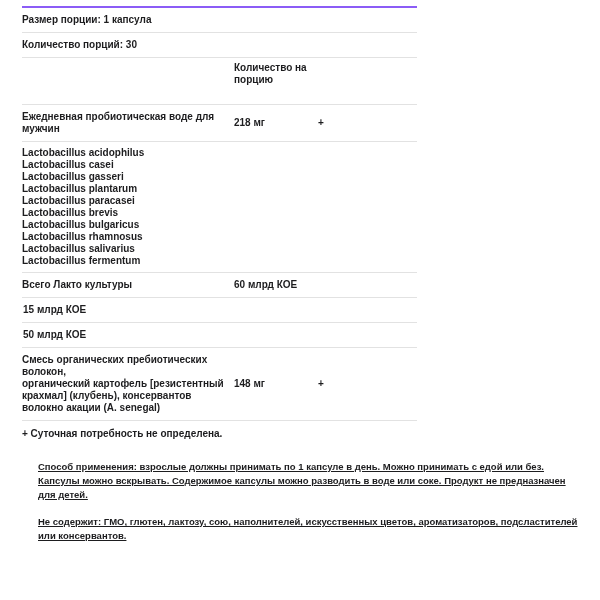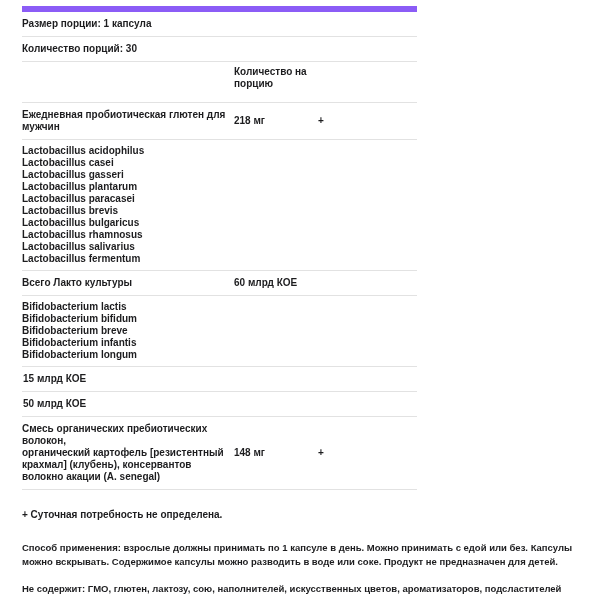--- a/index.html
+++ b/index.html
@@ -15,69 +15,70 @@
   }
   .page {
     width: 600px;
     height: 600px;
     box-sizing: border-box;
     padding: 6px 0 0 22px;
   }
   
   .facts-table {
     width: 395px;
-    border-top: 6px solid #8b5cf6;
+    border-top: 2px solid #8b5cf6;
     font-size: 10px;
     font-weight: 700;
     line-height: 12px;
   }
   .row {
     border-bottom: 1px solid #e2e2e2;
     padding: 6px 0;
   }
   .row.grid {
     display: grid;
     grid-template-columns: 211px 84px 100px;
     align-items: center;
   }
   .row.grid .c1 { white-space: pre-line; }
   .row.grid .c2, .row.grid .c3 { padding-left: 1px; }
-  .row.header { align-items: end; padding: 4px 0 12px 0; }
+  .row.header { align-items: end; padding: 4px 0 18px 0; }
   .row.species { padding: 5px 0; }
-  .row.footnote { border-bottom: none; padding: 7px 0 9px 0; margin-top: 12px; }
+  .row.footnote { border-bottom: none; padding: 7px 0 9px 0; }
   
   .paragraphs {
     width: 556px;
     margin-top: 11px;
     font-size: 9.5px;
     font-weight: 700;
     line-height: 14px;
   }
   .paragraphs p {
-    margin: 0 0 13px 0;
+    margin: 0 0 13px 16px;
+    text-decoration: underline;
   }
 </style>
 </head>
 <body>
 
 <div class="page">
 
   <div class="facts-table">
 
     <div class="row">Размер порции: 1 капсула</div>
 
     <div class="row">Количество порций: 30</div>
 
     <div class="row grid header">
       <div class="c1"></div>
       <div class="c2">Количество на порцию</div>
     </div>
 
     <div class="row grid">
-      <div class="c1">Ежедневная пробиотическая глютен для мужчин</div>
+      <div class="c1">Ежедневная пробиотическая воде для мужчин</div>
       <div class="c2">218 мг</div>
       <div class="c3">+</div>
     </div>
 
     <div class="row grid species">
       <div class="c1">Lactobacillus acidophilus
 Lactobacillus casei
 Lactobacillus gasseri
 Lactobacillus plantarum
 Lactobacillus paracasei
@@ -89,29 +90,20 @@
       <div class="c2"></div>
       <div class="c3"></div>
     </div>
 
     <div class="row grid">
       <div class="c1">Всего Лакто культуры</div>
       <div class="c2">60 млрд КОЕ</div>
       <div class="c3"></div>
     </div>
 
-    <div class="row grid species">
-      <div class="c1">Bifidobacterium lactis
-Bifidobacterium bifidum
-Bifidobacterium breve
-Bifidobacterium infantis
-Bifidobacterium longum</div>
-      <div class="c2"></div>
-      <div class="c3"></div>
-    </div>
 
     <div class="row grid">
       <div class="c2">15 млрд КОЕ</div>
       <div class="c3"></div>
     </div>
 
     <div class="row grid">
       <div class="c2">50 млрд КОЕ</div>
       <div class="c3"></div>
     </div>

